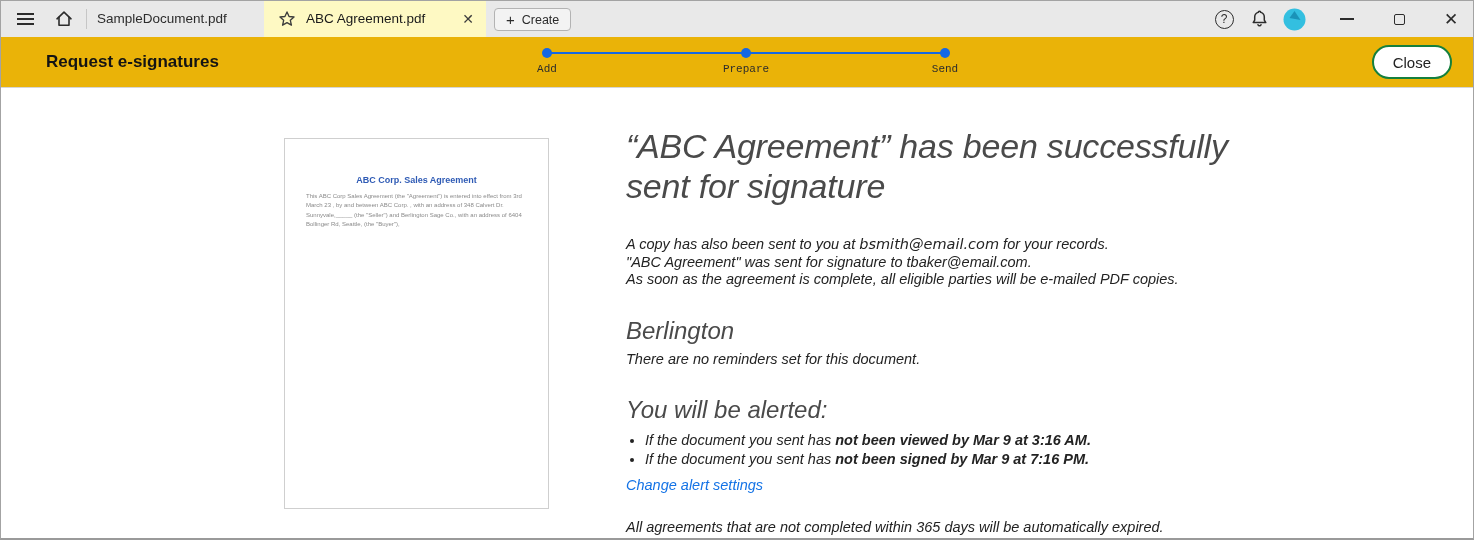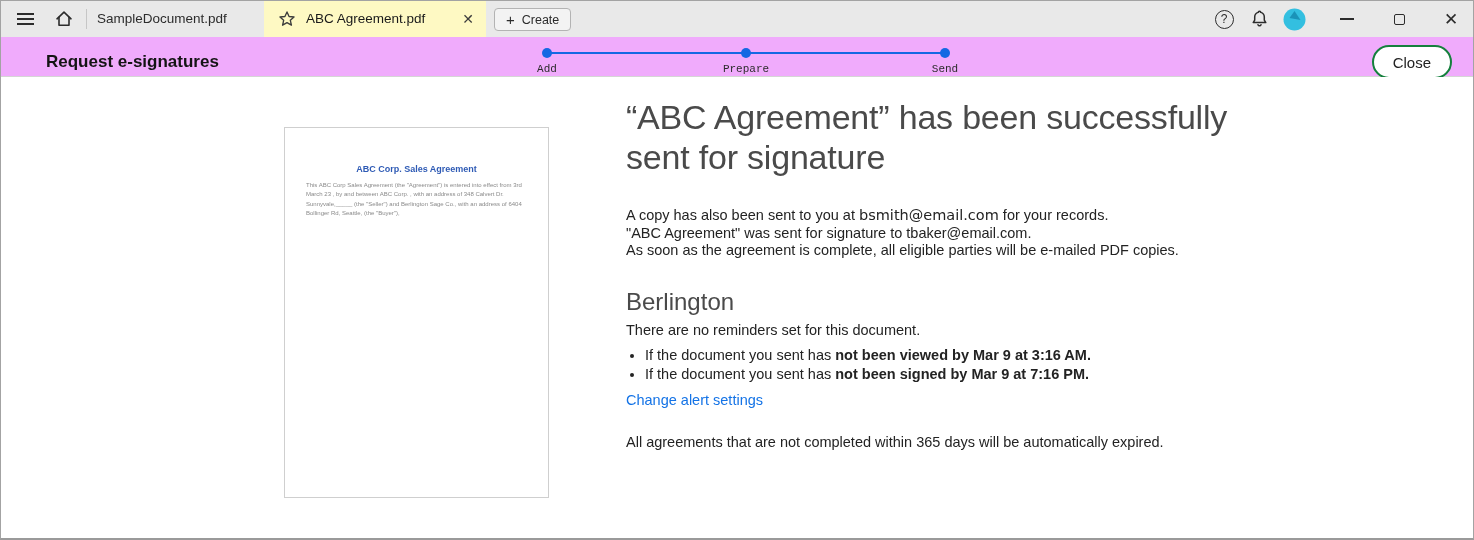--- a/index.html
+++ b/index.html
@@ -26,37 +26,37 @@
   .avatar-btn { left:1281px; top:6px; width:24px; height:24px; }
   .win-btn { top:3px; width:34px; height:30px; }
   .min-btn { left:1329px; }
   .min-btn span { display:block; width:14px; height:2px; background:#2c2c2c; }
   .restore-btn { left:1381px; }
   .restore-glyph { position:relative; width:11px; height:11px; border:1.4px solid #2c2c2c; border-radius:2px; background:#e9e9e9; }
   .restore-glyph::before { content:""; position:absolute; left:2px; top:-5px; width:11px; height:11px; border:1.4px solid #2c2c2c; border-radius:2px; z-index:-1; }
   .close-btn-win { left:1433px; font-size:17px; color:#2c2c2c; }
 
   
-  .header { position:relative; height:40px; background:#f0abfc; border-bottom:1px solid #d5d5d5; }
+  .header { position:relative; height:51px; background:#eab308; border-bottom:1px solid #d5d5d5; }
   .page-title { position:absolute; left:45px; top:0; line-height:50px; font-size:17px; font-weight:700; color:#141414; }
   .stepper { position:absolute; left:540px; top:0; width:410px; height:50px; }
   .step-line { position:absolute; left:6px; right:6px; top:15px; height:2px; background:#1568e3; }
   .step { position:absolute; top:0; width:80px; transform:translateX(-50%); text-align:center;font-family:Liberation Mono, monospace; }
   .step .dot { display:block; margin:11px auto 0; width:10px; height:10px; border-radius:50%; background:#1568e3; }
   .step .step-label { display:block; margin-top:5px; font-size:11px; color:#2c2c2c; }
   .step-add { left:6px; } .step-prepare { left:205px; } .step-send { left:404px; }
   .close-pill { position:absolute; right:21px; top:8px; height:34px; padding:0 19px; border:2px solid #15803d; border-radius:17px; background:#fff; font-size:15px; color:#222; display:flex; align-items:center; cursor:pointer; font-family:"Liberation Sans", sans-serif; }
 
   
   .main { position:relative; height:452px; background:#fff; }
   .thumb { position:absolute; left:283px; top:50px; width:265px; height:371px; border:1px solid #cfcfcf; background:#fff; overflow:hidden; }
   .thumb-title { margin-top:36px; text-align:center; font-size:9px; font-weight:700; color:#2f5bb5; }
   .thumb-body { margin:7px 21px 0; font-size:6px; line-height:1.55; color:#8a8a8a; }
 
-  .content { position:absolute; left:625px; top:20px; width:620px; }
+  .content { position:absolute; left:625px; top:38px; width:620px;font-style:italic; }
   .h1 { font-size:34px; font-weight:300; line-height:40px; color:#4a4a4a; letter-spacing:-0.2px; max-width:612px; }
   .para-block { margin-top:30px; }
   .para { font-size:14.5px; line-height:17.5px; color:#232323; }
   .email-alt { font-family:"DejaVu Sans", sans-serif; font-size:14.5px; color:#232323; }
   .h2 { margin-top:28px; font-size:24px; font-weight:300; color:#4a4a4a; }
   .h2 + .para { margin-top:6px; }
   ul.alert-list { margin:7px 0 0 0; padding-left:19px; }
   ul.alert-list li { font-size:14.5px; line-height:18.5px; color:#232323; }
   ul.alert-list b { font-weight:700; }
   .link { display:inline-block; margin-top:9px; font-size:14.5px; color:#1473e6; cursor:pointer; text-decoration:none; }
@@ -151,20 +151,21 @@
 
       <div class="para-block">
         <div class="para"><span>A copy has also been sent to you at </span><span class="email-alt">bsmith@email.com</span><span> for your records.</span></div>
         <div class="para">"ABC Agreement" was sent for signature to tbaker@email.com.</div>
         <div class="para">As soon as the agreement is complete, all eligible parties will be e-mailed PDF copies.</div>
       </div>
 
       <div class="h2">Berlington</div>
       <div class="para">There are no reminders set for this document.</div>
 
+      <div class="h2">You will be alerted:</div>
       <ul class="alert-list">
         <li><span>If the document you sent has </span><b>not been viewed by Mar 9 at 3:16 AM.</b></li>
         <li><span>If the document you sent has </span><b>not been signed by Mar 9 at 7:16 PM.</b></li>
       </ul>
       <a class="link">Change alert settings</a>
 
       <div class="expiry">All agreements that are not completed within 365 days will be automatically expired.</div>
     </div>
   </div>
 

